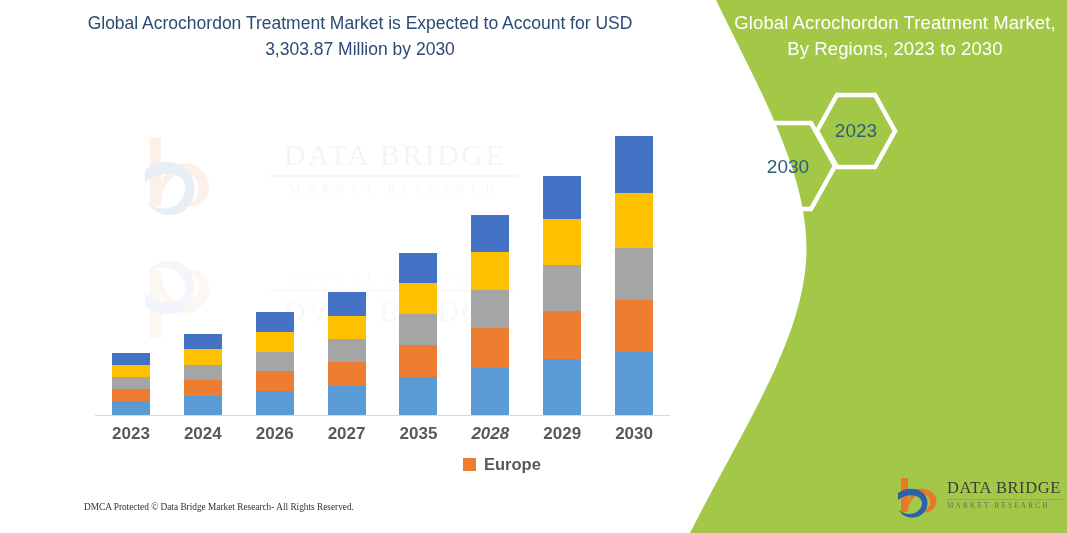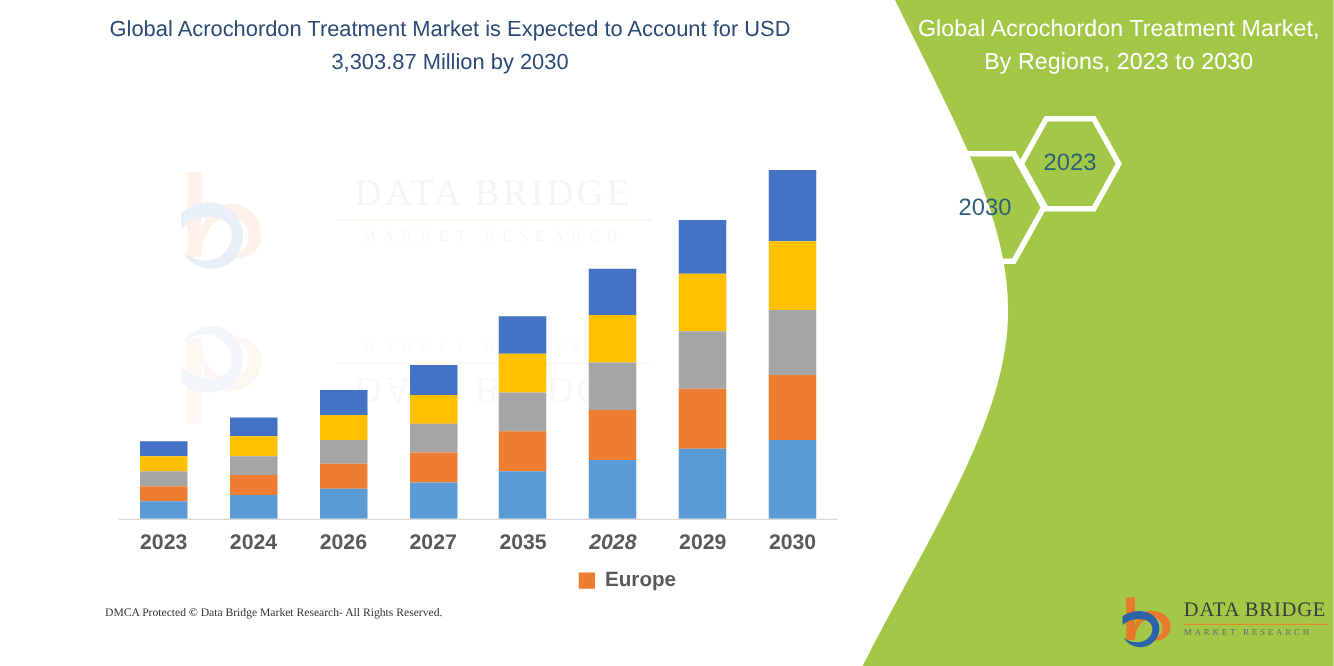--- a/index.html
+++ b/index.html
@@ -63,21 +63,21 @@
 
   #xlabels{position:absolute;top:424px;left:95px;width:575px;height:24px;}
   .xlab{position:absolute;width:72px;text-align:center;color:#595959;
         font-size:17px;font-weight:bold;}
 
   #legend{position:absolute;top:455px;left:95px;width:575px;height:26px;}
   .leg-item{position:absolute;display:flex;align-items:center;}
   .leg-swatch{width:13px;height:13px;margin-right:8px;}
   .leg-text{color:#595959;font-size:16.5px;font-weight:bold;}
 
-  #footer{position:absolute;top:482px;left:0;width:700px;height:24px;padding-left:12px;}
+  #footer{position:absolute;top:498px;left:0;width:700px;height:24px;padding-left:12px;}
   .foot{position:absolute;color:#333333;font-size:9.3px;
         font-family:"Liberation Serif",serif;}
   #foot-left{left:84px;top:4px;}
   #foot-right{left:427px;top:4px;}
 </style>
 </head>
 <body>
 
 <svg id="green-panel" viewBox="0 0 1067 533" width="1067" height="533">
   <path d="M 1067 0 L 716 0

